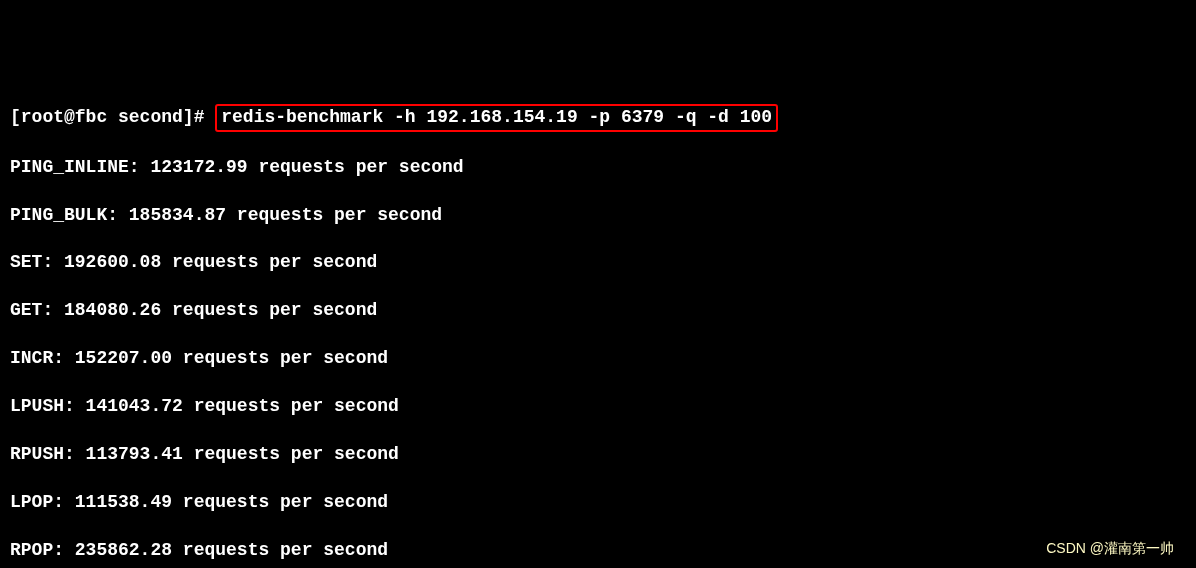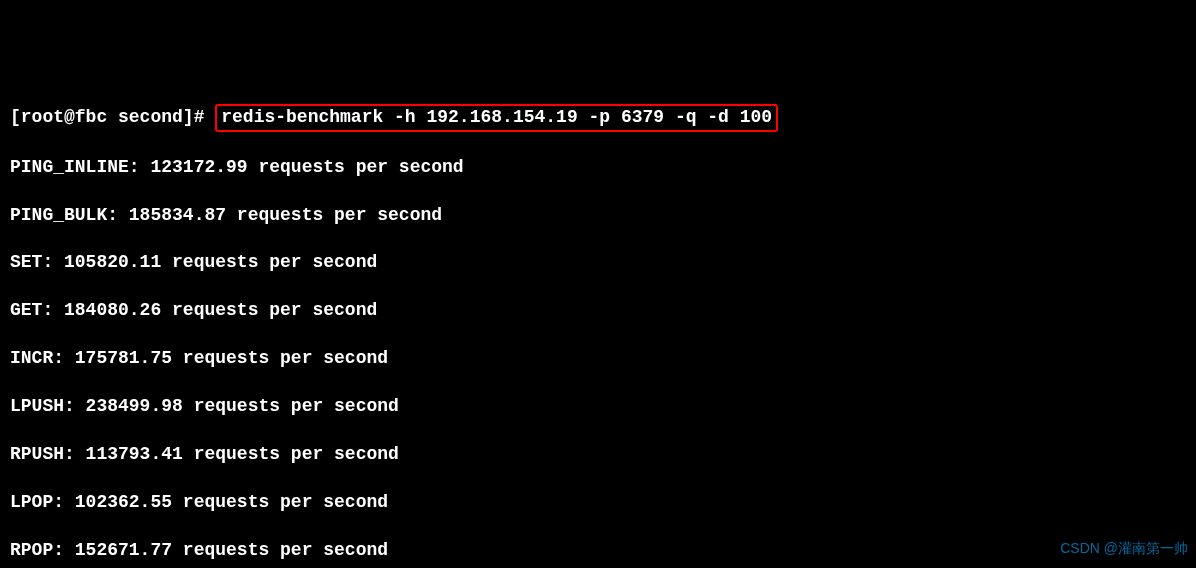--- a/index.html
+++ b/index.html
@@ -25,42 +25,42 @@
     }
     .highlighted-command {
       border: 2px solid #ff0000;
       border-radius: 3px;
       padding: 0 4px;
       display: inline-block;
     }
     .watermark {
       position: absolute;
       bottom: 10px;
-      right: 8px;
-      color: #0369a1;
+      right: 22px;
+      color: #fef9c3;
       font-family: Arial, sans-serif;
       font-size: 14px;
       font-weight: normal;
     }
   </style>
 </head>
 <body>
 
 
 
 <div class="terminal-line"><span>[root@fbc second]# </span><span class="highlighted-command">redis-benchmark -h 192.168.154.19 -p 6379 -q -d 100</span></div>
 <div class="terminal-line">PING_INLINE: 123172.99 requests per second</div>
 <div class="terminal-line">PING_BULK: 185834.87 requests per second</div>
-<div class="terminal-line">SET: 105820.11 requests per second</div>
+<div class="terminal-line">SET: 192600.08 requests per second</div>
 <div class="terminal-line">GET: 184080.26 requests per second</div>
-<div class="terminal-line">INCR: 175781.75 requests per second</div>
-<div class="terminal-line">LPUSH: 238499.98 requests per second</div>
+<div class="terminal-line">INCR: 152207.00 requests per second</div>
+<div class="terminal-line">LPUSH: 141043.72 requests per second</div>
 <div class="terminal-line">RPUSH: 113793.41 requests per second</div>
-<div class="terminal-line">LPOP: 102362.55 requests per second</div>
-<div class="terminal-line">RPOP: 152671.77 requests per second</div>
+<div class="terminal-line">LPOP: 111538.49 requests per second</div>
+<div class="terminal-line">RPOP: 235862.28 requests per second</div>
 
 
 
 
 
 
 
 
 
 

